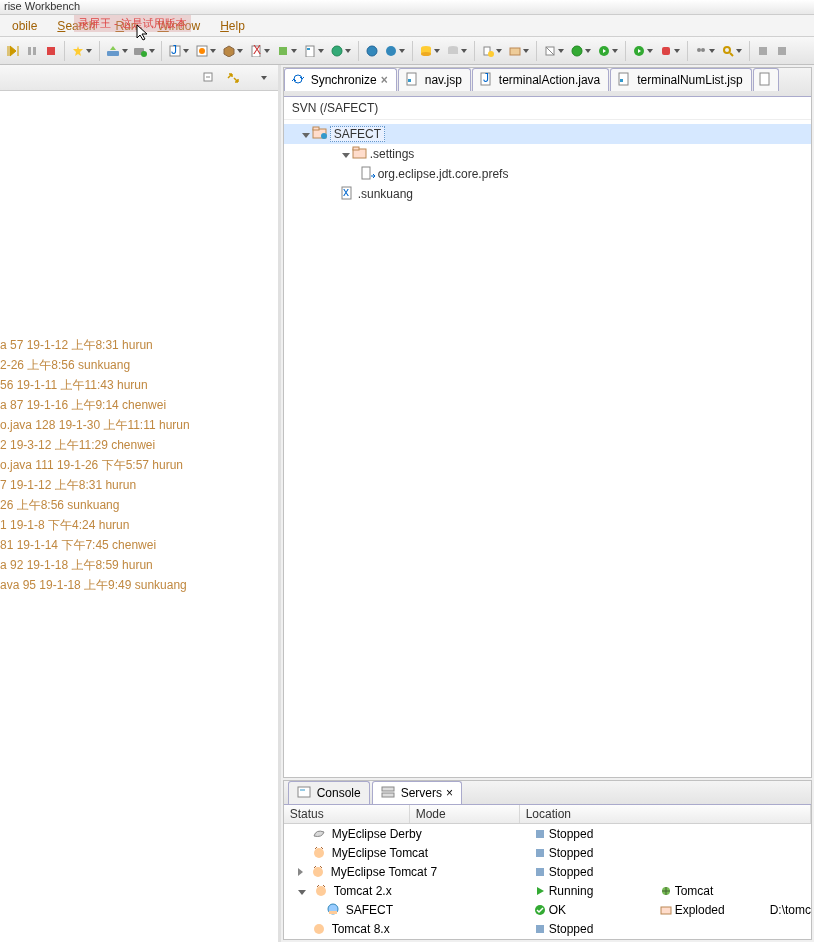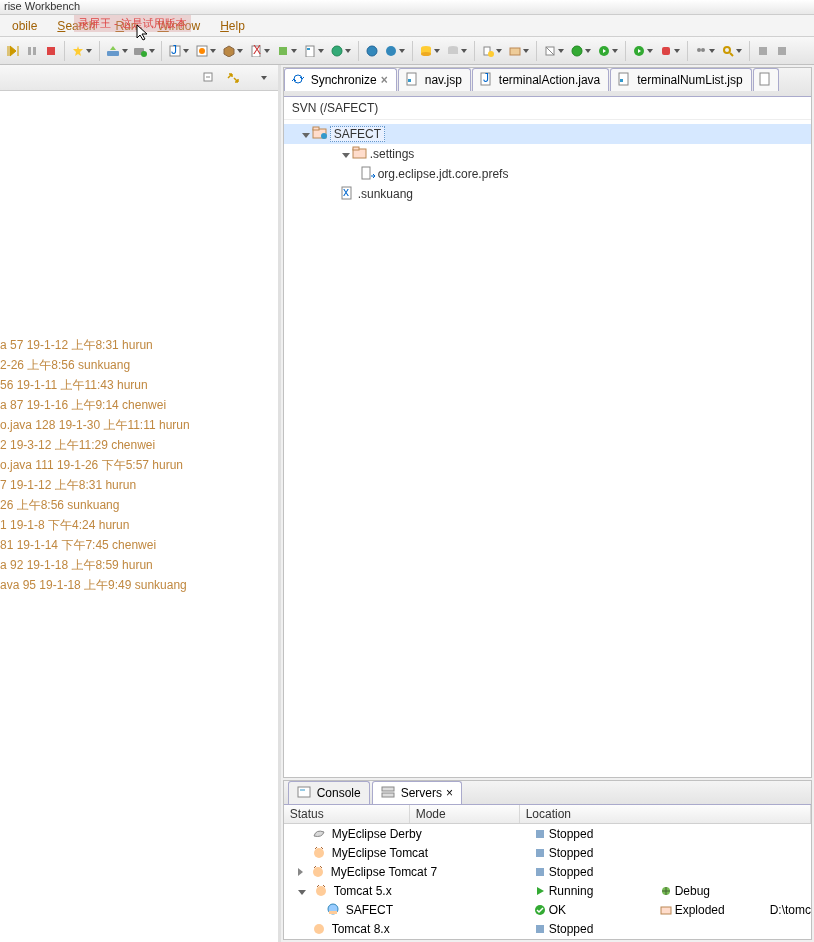--- a/index.html
+++ b/index.html
@@ -448,35 +448,35 @@
         <div class="c-md"></div>
           <div class="c-lo"></div>
       </div>
       <div class="srv-row">
         <div class="c-srv" style="padding-left:14px">
             <span class="twist open" style="margin-right:4px"></span>
             <svg class="ico" width="14" height="14">
               <circle cx="7" cy="8" r="5" fill="#fc9"></circle>
               <path d="M3 4 L5 2 M11 4 L9 2" stroke="#a63"></path>
             </svg>
-            <span>Tomcat  5.x</span>
+            <span>Tomcat  2.x</span>
           </div>
         <div class="c-st">
             <svg width="12" height="12">
               <path d="M3 2 L10 6 L3 10 Z" fill="#3a3"></path>
             </svg>
             <span>Running</span>
           </div>
         <div class="c-md">
             <svg width="12" height="12">
               <circle cx="6" cy="6" r="4" fill="#7b5"></circle>
               <line x1="2" y1="6" x2="10" y2="6" stroke="#463"></line>
               <line x1="6" y1="2" x2="6" y2="10" stroke="#463"></line>
             </svg>
-            <span>Debug</span>
+            <span>Tomcat</span>
           </div>
         <div class="c-lo"></div>
       </div>
       <div class="srv-row">
         <div class="c-srv" style="padding-left:42px">
             <svg class="ico" width="14" height="14">
               <circle cx="7" cy="7" r="5" fill="#9cf" stroke="#38b"></circle>
               <rect x="3" y="9" width="8" height="3" fill="#fc9"></rect>
             </svg>
             <span>SAFECT</span>

